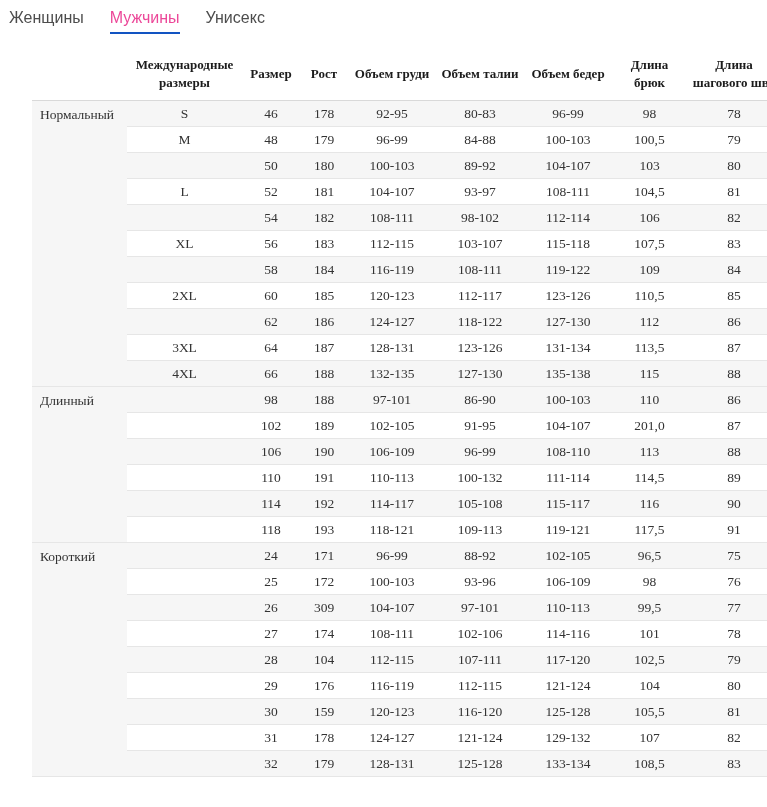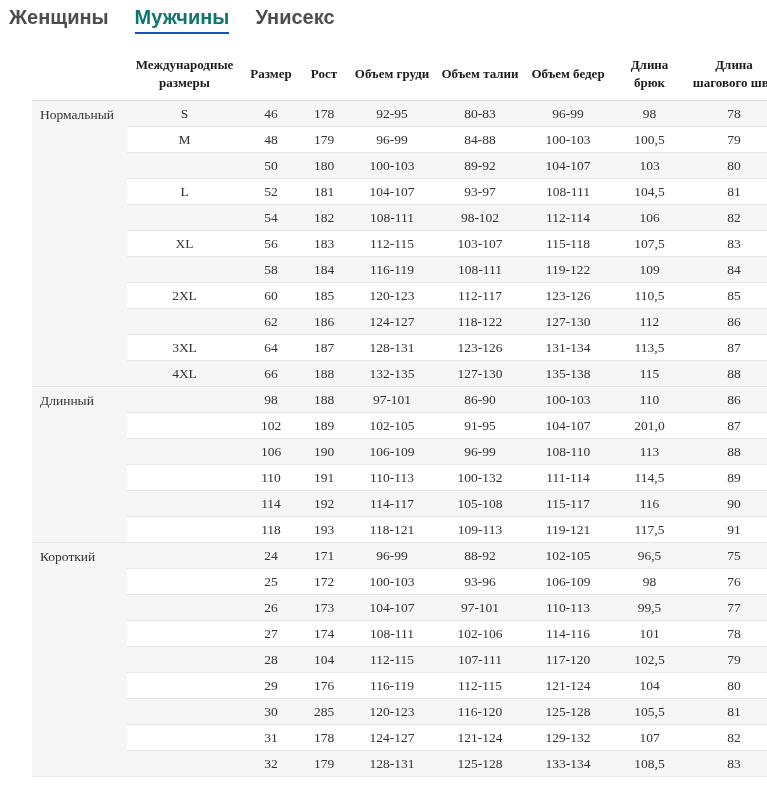--- a/index.html
+++ b/index.html
@@ -16,30 +16,30 @@
     overflow: hidden;
   }
   
   .tabs {
     display: flex;
     gap: 26px;
     align-items: flex-start;
     padding-left: 1px;
   }
   .tab {
-    font-size: 20px;
-    font-weight: bold;
+    font-size: 16px;
+    font-weight: normal;
     color: #4d4d4d;
     line-height: 19px;
     padding-bottom: 5px;
     white-space: nowrap;
     cursor: pointer;
   }
   .tab.active {
-    color: #0f766e;
+    color: #ec4899;
     border-bottom: 2px solid #1254c2;
   }
   
   table.size-table {
     border-collapse: collapse;
     table-layout: fixed;
     width: 749px;
     margin: 14px 0 0 24px;
     font-family: Liberation Serif, serif;
   }
@@ -298,21 +298,21 @@
           <td>172</td>
           <td>100-103</td>
           <td>93-96</td>
           <td>106-109</td>
           <td>98</td>
           <td>76</td>
         </tr>
         <tr class="stripe">
           <td></td>
           <td>26</td>
-          <td>173</td>
+          <td>309</td>
           <td>104-107</td>
           <td>97-101</td>
           <td>110-113</td>
           <td>99,5</td>
           <td>77</td>
         </tr>
         <tr>
           <td></td>
           <td>27</td>
           <td>174</td>
@@ -338,21 +338,21 @@
           <td>176</td>
           <td>116-119</td>
           <td>112-115</td>
           <td>121-124</td>
           <td>104</td>
           <td>80</td>
         </tr>
         <tr class="stripe">
           <td></td>
           <td>30</td>
-          <td>285</td>
+          <td>159</td>
           <td>120-123</td>
           <td>116-120</td>
           <td>125-128</td>
           <td>105,5</td>
           <td>81</td>
         </tr>
         <tr>
           <td></td>
           <td>31</td>
           <td>178</td>

